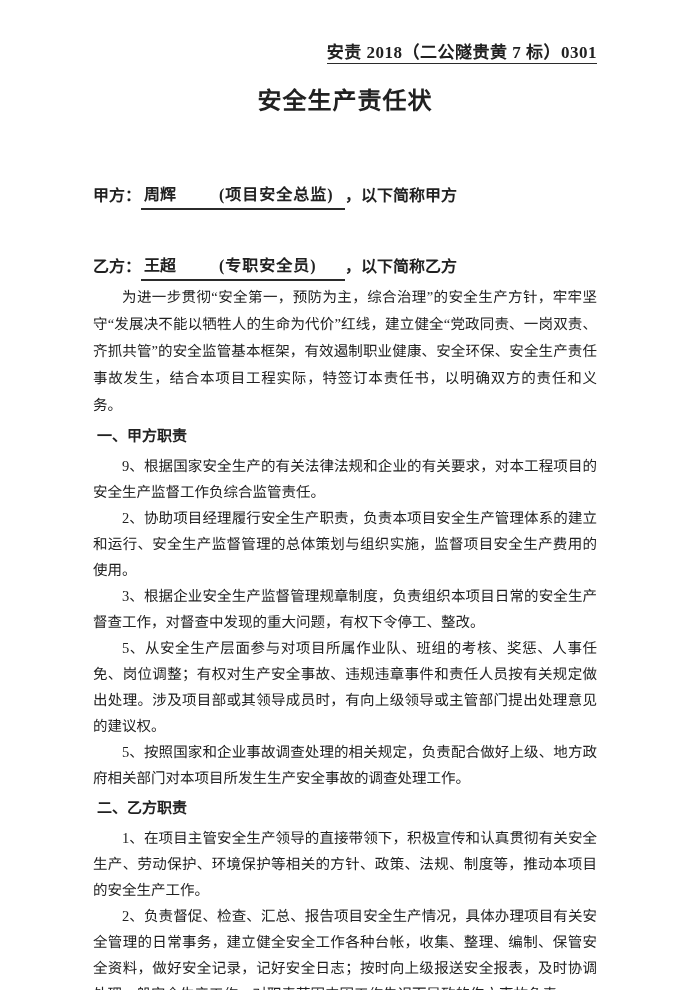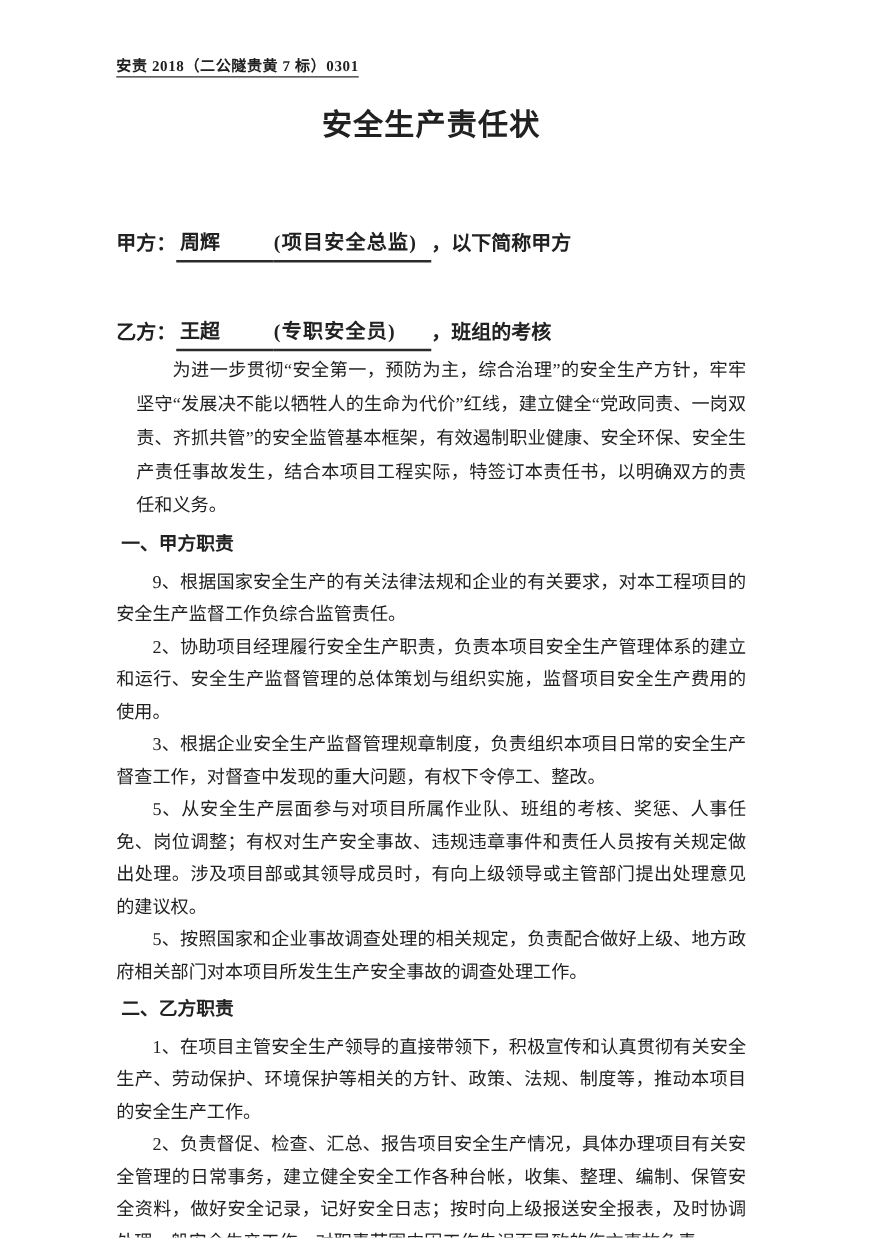--- a/index.html
+++ b/index.html
@@ -7,52 +7,52 @@
     width:700px;height:990px;background:#ffffff;
     font-family:"Liberation Serif","DejaVu Serif",serif;
     color:#212121;
     -webkit-font-smoothing:antialiased;
   }
   .page{
     box-sizing:border-box;width:700px;height:990px;
     padding:44px 103px 0 93px;overflow:hidden;
   }
   
-  .doc-code{text-align:left;font-size:12px;font-weight:bold;line-height:18px;letter-spacing:.5px;}
+  .doc-code{text-align:right;font-size:17px;font-weight:bold;line-height:18px;letter-spacing:.5px;}
   .doc-code .u-line{border-bottom:1.5px solid #2b2b2b;padding-bottom:1px;}
   
   .title{margin:20px 0 0 0;text-align:center;font-size:24px;font-weight:bold;line-height:38px;letter-spacing:1px;}
   
   .parties{margin-top:21px;font-size:16px;font-weight:bold;}
   .party{line-height:28px;margin-bottom:2px;white-space:nowrap;}
   .u-seg{display:inline-block;box-sizing:border-box;border-bottom:2px solid #2b2b2b;vertical-align:bottom;line-height:26px;}
   .u-name{width:78px;padding-left:3px;margin-top:41px;}
   .u-role{width:126px;letter-spacing:1px;}
   
-  .intro{margin:3px 0 0 16px;font-size:14.5px;line-height:27px;text-align:justify;text-indent:2em;}
+  .intro{margin:3px 0 0 0;font-size:14.5px;line-height:27px;text-align:justify;text-indent:2em;}
   .sec-heading{margin:4px;font-size:15px;font-weight:bold;line-height:26px;}
   .mt4{margin-top:4px;}
   .mt2{margin-top:2px;}
   .mt3{margin-top:3px;}
   .item{margin:0;font-size:14.5px;line-height:26px;text-align:justify;text-indent:2em;}
 </style>
 </head>
 <body>
 
 <div class="page">
 
   <div class="doc-code">
     <span class="u-line">安责 2018（二公隧贵黄 7 标）0301</span>
   </div>
 
   <h1 class="title">安全生产责任状</h1>
 
   <div class="parties">
     <div class="party"><span>甲方：</span><span class="u-seg u-name">周辉</span><span class="u-seg u-role">(项目安全总监)</span><span>，以下简称甲方</span></div>
-    <div class="party"><span>乙方：</span><span class="u-seg u-name">王超</span><span class="u-seg u-role">(专职安全员)</span><span>，班组的考核</span></div>
+    <div class="party"><span>乙方：</span><span class="u-seg u-name">王超</span><span class="u-seg u-role">(专职安全员)</span><span>，以下简称乙方</span></div>
   </div>
 
   <p class="intro">为进一步贯彻“安全第一，预防为主，综合治理”的安全生产方针，牢牢坚守“发展决不能以牺牲人的生命为代价”红线，建立健全“党政同责、一岗双责、齐抓共管”的安全监管基本框架，有效遏制职业健康、安全环保、安全生产责任事故发生，结合本项目工程实际，特签订本责任书，以明确双方的责任和义务。</p>
 
   <div class="section">
     <h2 class="sec-heading mt4">一、甲方职责</h2>
     <p class="item mt2">9、根据国家安全生产的有关法律法规和企业的有关要求，对本工程项目的安全生产监督工作负综合监管责任。</p>
     <p class="item">2、协助项目经理履行安全生产职责，负责本项目安全生产管理体系的建立和运行、安全生产监督管理的总体策划与组织实施，监督项目安全生产费用的使用。</p>
     <p class="item">3、根据企业安全生产监督管理规章制度，负责组织本项目日常的安全生产督查工作，对督查中发现的重大问题，有权下令停工、整改。</p>
     <p class="item">5、从安全生产层面参与对项目所属作业队、班组的考核、奖惩、人事任免、岗位调整；有权对生产安全事故、违规违章事件和责任人员按有关规定做出处理。涉及项目部或其领导成员时，有向上级领导或主管部门提出处理意见的建议权。</p>

